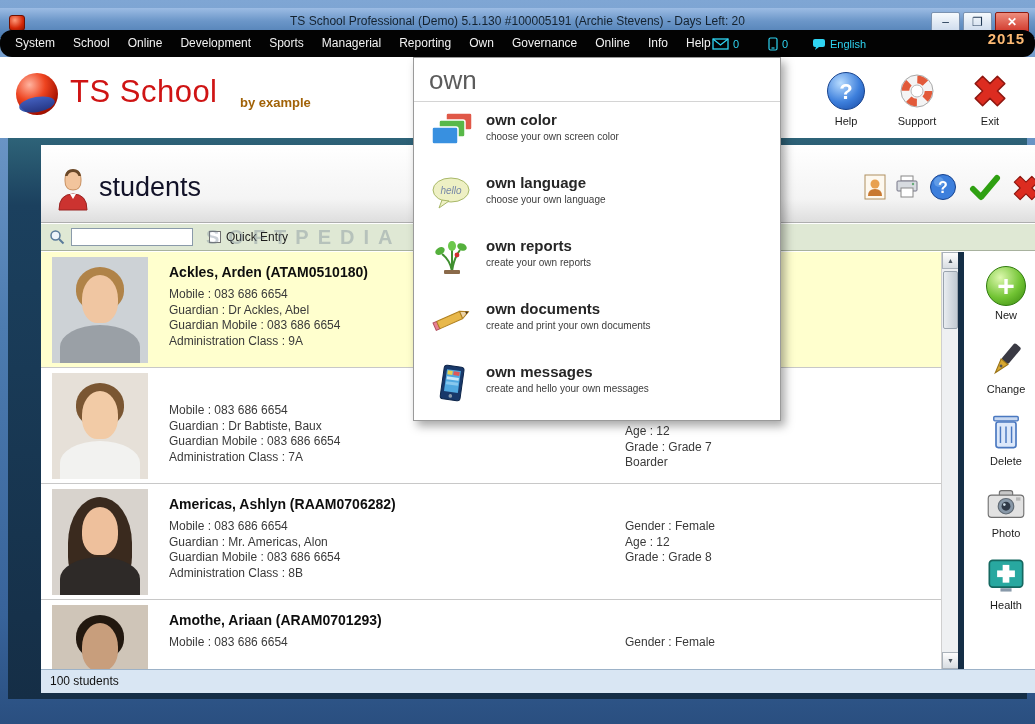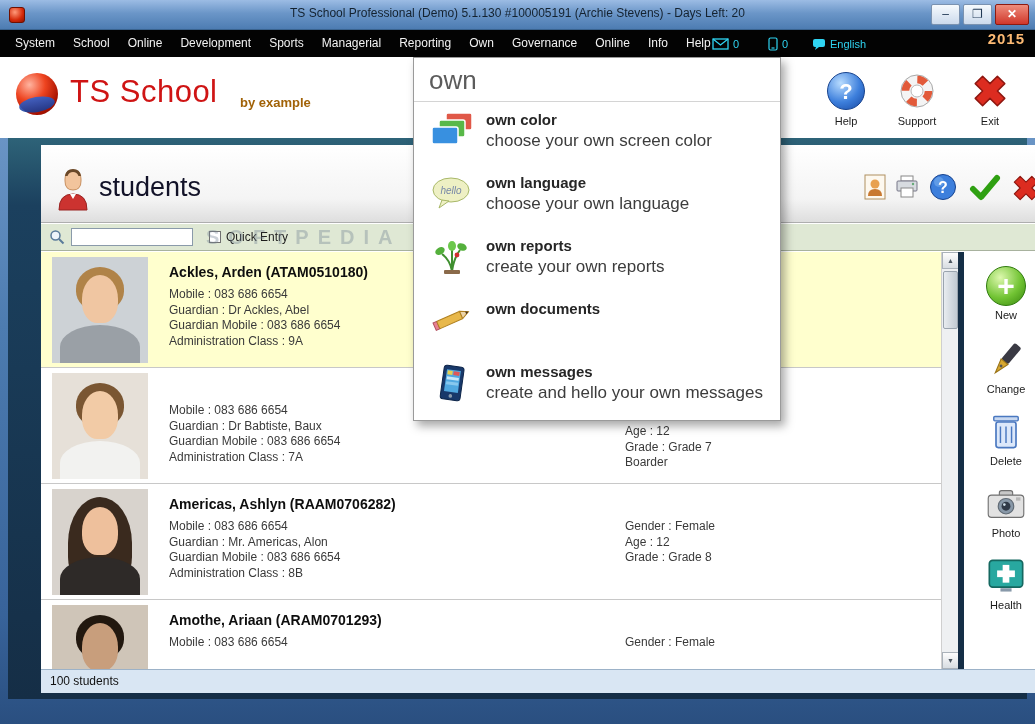--- a/index.html
+++ b/index.html
@@ -1,35 +1,35 @@
 <!DOCTYPE html>
 <html><head>
 <meta charset="utf-8">
 <style>
   * { margin:0; padding:0; box-sizing:border-box; }
   body { font-family:"Liberation Sans", sans-serif; background:#333; }
   .screen{ position:relative; width:1035px; height:724px; overflow:hidden;
     background:linear-gradient(180deg,#7fa6d4 0%, #4d7cb0 45%, #38639a 85%, #2a4f80 100%); }
 
   
-  .titlebar{ position:absolute; left:0; top:0; width:1035px; height:30px;
+  .titlebar{ position:absolute; left:0; top:8px; width:1035px; height:30px;
     background:linear-gradient(180deg,#9cbce4 0%, #6b96c8 45%, #4d7cb2 100%);
     border-bottom:1px solid #3a638f; }
   .app-icon{ position:absolute; left:9px; top:7px; width:16px; height:16px; border-radius:3px;
     background:radial-gradient(circle at 35% 30%, #ff9a7a, #d42808 60%, #8c1200); border:1px solid #701000; }
   .title-text{ position:absolute; left:0; top:6px; width:100%; text-align:center;
     font-size:12px; color:#14222f; }
   .winbtns{ position:absolute; right:6px; top:4px; display:flex; gap:3px; }
   .winbtn{ width:29px; height:21px; font-size:12px; line-height:19px; text-align:center;
     background:linear-gradient(180deg,#f6fafd,#ccdaec); border:1px solid #7a92b0; border-radius:2px; color:#223a55; }
   .winbtn.close{ width:34px; background:linear-gradient(180deg,#ee8d7d,#d0372a); border-color:#8c1a10; color:#fff; font-weight:bold; }
 
   
   .menubar{ position:absolute; left:0; top:30px; width:1035px; height:27px; background:#030303;
-    display:flex; align-items:flex-end; padding-left:6px; }
+    display:flex; align-items:flex-end; padding-left:6px;border-radius:12px; }
   .menu-item{ color:#f2f2f2; font-size:12px; padding:0 9px; line-height:27px; cursor:default; }
   .mb-right{ position:absolute; top:0; height:27px; display:flex; align-items:center; gap:4px; color:#2fd4f2; font-size:11px; }
   .mb-mail{ left:712px; } .mb-sms{ left:768px; } .mb-lang{ left:812px; }
   .mb-year{ position:absolute; right:10px; top:1px; text-align:right; color:#fdba74; line-height:1; }
   .mb-year .y{ font-size:15px; font-weight:bold; letter-spacing:1px; }
   .mb-year .n{ font-size:13px; display:block; margin-top:10px;font-style:italic; }
 
   
   .header{ position:absolute; left:0; top:57px; width:1035px; height:81px; background:#fff; }
   .logo-orb{ position:absolute; left:16px; top:16px; width:42px; height:42px; border-radius:50%;
@@ -46,21 +46,21 @@
     border:1px solid #16428e; color:#fff; font-size:22px; font-weight:bold; line-height:37px; text-align:center; }
   .icwrap{ width:38px; height:38px; margin:0 auto; }
 
   
   .own-menu{ position:absolute; left:413px; top:57px; width:368px; height:364px; background:#fff;
     border:1px solid #9a9a9a; box-shadow:4px 5px 9px rgba(0,0,0,.35); z-index:40; }
   .own-title{ padding:7px 15px 5px; font-size:26px; color:#5c5c5c; border-bottom:1px solid #d4d4d4; }
   .own-item{ position:relative; height:63px; cursor:pointer; }
   .own-item .oicon{ position:absolute; left:16px; top:10px; width:44px; height:40px; }
   .own-item .otitle{ position:absolute; left:72px; top:9px; font-size:15px; font-weight:bold; color:#262626; }
-  .own-item .osub{ position:absolute; left:72px; top:29px; font-size:17px; color:#3c3c3c; }
+  .own-item .osub{ position:absolute; left:72px; top:29px; font-size:10px; color:#3c3c3c; }
 
   
   .main{ position:absolute; left:8px; top:138px; width:1019px; height:561px;
     background:linear-gradient(180deg,#2e6378 0%, #1b405e 12%, #152e46 100%); padding:7px 6px 6px 6px; }
   .content{ position:relative; width:1007px; height:548px; background:#fff; overflow:hidden;margin-left:27px; }
 
   .sec-header{ position:absolute; left:0; top:0; width:1007px; height:78px;
     background:linear-gradient(180deg,#ffffff 0%, #f4f4f4 70%, #dedede 100%); border-bottom:1px solid #aeaeae; }
   .sec-icon{ position:absolute; left:14px; top:22px; }
   .sec-title{ position:absolute; left:58px; top:27px; font-size:27px; color:#121228; }
@@ -254,20 +254,21 @@
         <svg width="44" height="36" viewBox="0 0 44 36">
             <g transform="rotate(-24 22 18)">
               <rect x="3" y="14" width="4" height="8" fill="#e88090" stroke="#b05060"></rect>
               <rect x="7" y="14" width="25" height="8" rx="1" fill="#e8b84b" stroke="#b08020"></rect>
               <polygon points="32,14 40,18 32,22" fill="#ecd4a8" stroke="#b08020"></polygon>
               <polygon points="37,16.6 40,18 37,19.4" fill="#4a3418"></polygon>
             </g>
           </svg>
       </div>
       <div class="otitle">own documents</div>
+      <div class="osub">create and print your own documents</div>
     </div>
 
     <div class="own-item">
       <div class="oicon">
         <svg width="44" height="40" viewBox="0 0 44 40">
             <g transform="rotate(8 22 20)">
               <rect x="12" y="2" width="20" height="34" rx="3" fill="#18386a" stroke="#0c2448"></rect>
               <rect x="15" y="6" width="14" height="22" fill="#50a8e0"></rect>
               <rect x="16" y="7" width="5" height="4" fill="#e8d050"></rect>
               <rect x="22" y="7" width="6" height="4" fill="#e05858"></rect>

